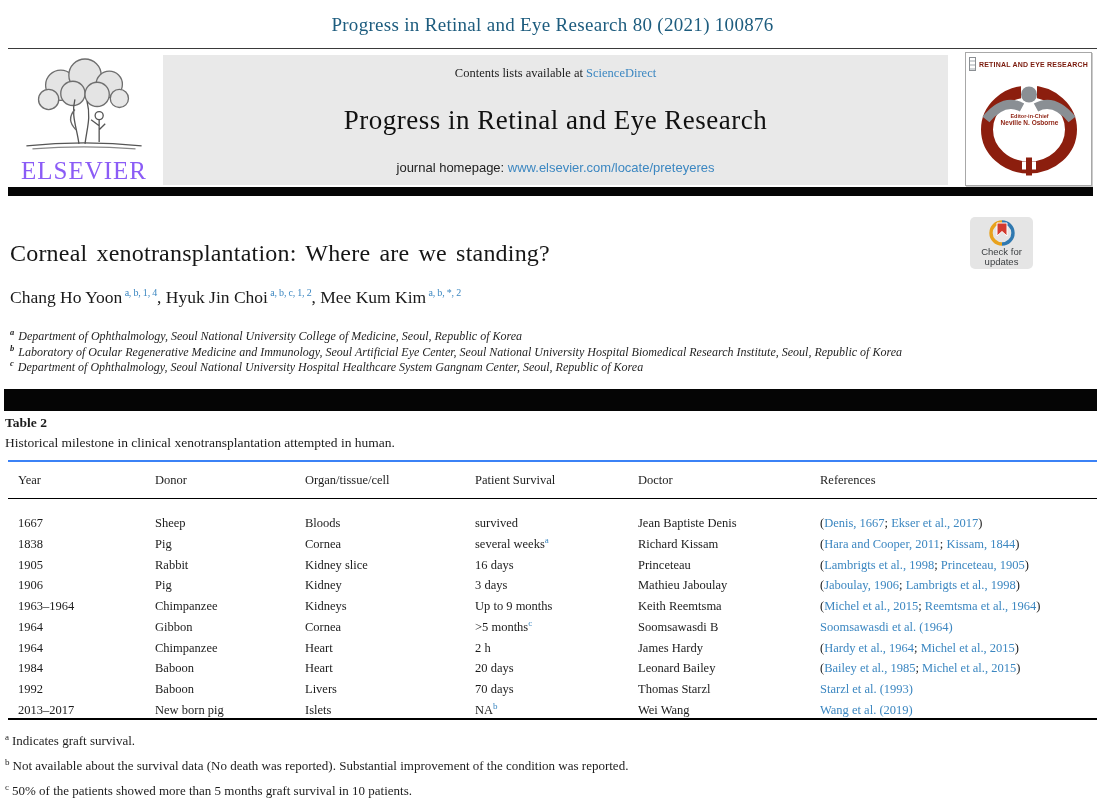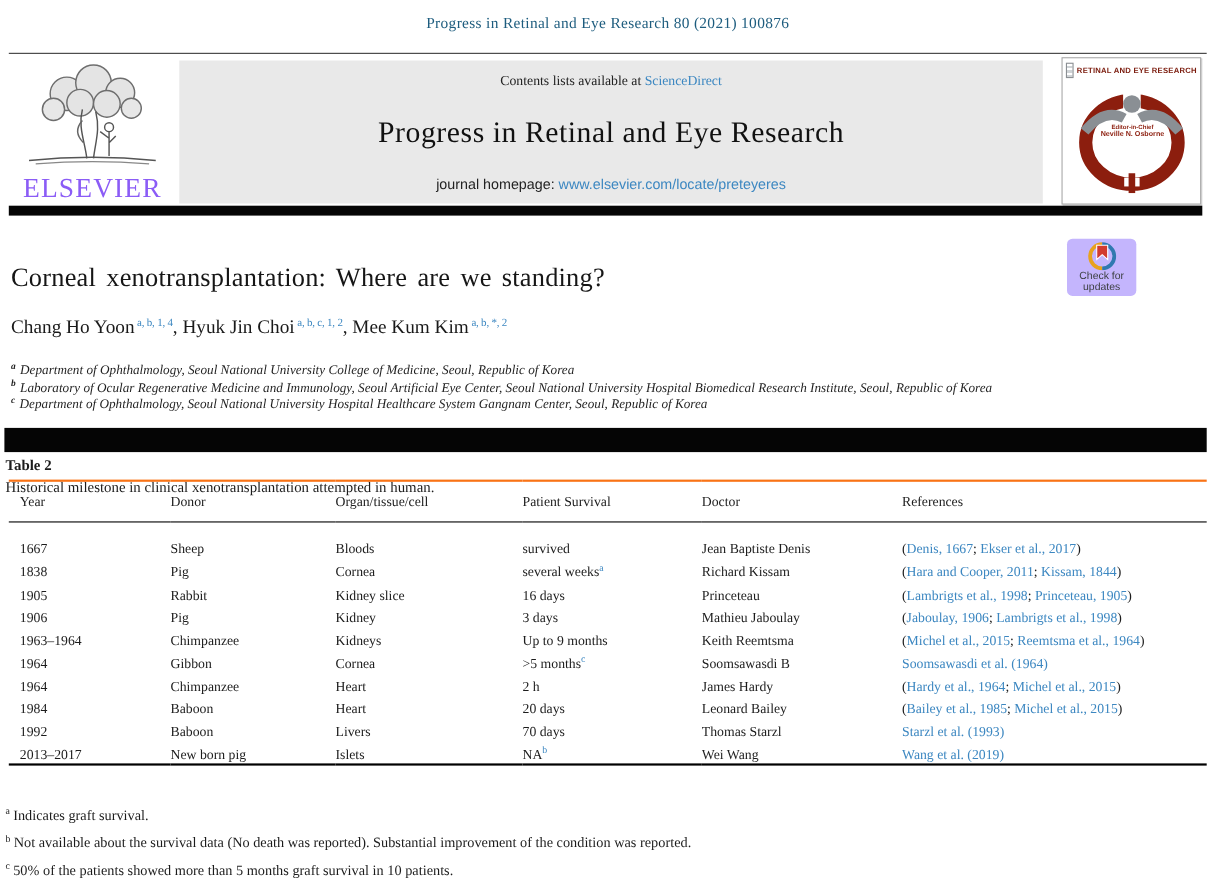--- a/index.html
+++ b/index.html
@@ -1,21 +1,21 @@
 <!DOCTYPE html>
 <html><head>
 <meta charset="utf-8">
 <style>
   *{margin:0;padding:0;box-sizing:border-box}
   html,body{background:#fff}
   body{width:1105px;height:803px;position:relative;overflow:hidden;
        font-family:"Liberation Serif",serif;color:#1c1c1c}
 
   .citation{position:absolute;top:14px;left:0;width:1105px;text-align:center;
-            font-size:14px;color:#1d5c7e;letter-spacing:.3px}
+            font-size:19px;color:#1d5c7e;letter-spacing:.3px}
 
   .top-rule{position:absolute;top:48px;left:8px;width:1089px;height:1px;background:#3a3a3a}
 
   .banner-box{position:absolute;top:55px;left:163px;width:785px;height:130px;background:#e9e9e9;
               display:flex;flex-direction:column;align-items:center;justify-content:space-between;
               padding:11px 0 10px}
   .contents-line{font-size:12.5px;color:#222}
   .journal-title{font-size:27px;color:#111;letter-spacing:.5px}
   .homepage-line{font-family:"Liberation Sans",sans-serif;font-size:13px;color:#222}
   .link{color:#3c87c1}
@@ -36,39 +36,39 @@
   .cover-editor .l1{font-size:5.5px;font-weight:bold}
   .cover-editor .l2{font-size:6.5px;font-weight:bold}
 
   .bar{position:absolute;background:#050505}
   .bar1{top:187px;left:8px;width:1085px;height:9px}
   .bar2{top:389px;left:4px;width:1093px;height:22px}
 
   .article-title{position:absolute;top:240px;left:10px;font-size:24px;color:#161616;
                  letter-spacing:.2px;word-spacing:3px}
 
-  .badge{position:absolute;top:217px;left:970px;width:63px;height:52px;background:#c4b5fd;
+  .badge{position:absolute;top:217px;left:970px;width:63px;height:52px;background:#e5e5e5;
          border-radius:5px;display:flex;flex-direction:column;align-items:center;
          justify-content:center;cursor:pointer}
   .badge-text{font-family:"Liberation Sans",sans-serif;font-size:9.5px;line-height:1.05;
               color:#3d4043;text-align:center;margin-top:1px}
 
   .authors{position:absolute;top:287px;left:10px;font-size:17.5px;color:#1a1a1a}
   .authors sup{font-size:10px;color:#3c87c1;vertical-align:super;line-height:0;letter-spacing:-.2px}
 
   .affils{position:absolute;top:329px;left:10px;width:940px;font-style:italic;
           font-size:12px;line-height:15.5px;color:#1f1f1f}
   .affils sup{font-size:8.5px;font-weight:bold;vertical-align:super;line-height:0;margin-right:1px}
 
   .tbl-label{position:absolute;top:415px;left:5px;font-size:13.5px;font-weight:bold}
   .tbl-caption{position:absolute;top:435px;left:5px;font-size:13.5px}
 
-  table.xtable{position:absolute;top:436px;left:8px;width:1089px;border-collapse:collapse;
+  table.xtable{position:absolute;top:460px;left:8px;width:1089px;border-collapse:collapse;
                table-layout:fixed;font-size:12.5px;color:#1c1c1c;
-               border-top:2px solid #f97316;border-bottom:2px solid #000}
+               border-top:2px solid #3b82f6;border-bottom:2px solid #000}
   .xtable th{text-align:left;font-weight:normal;font-size:12.5px;padding:11px 4px 10px 0;
              border-bottom:1px solid #000}
   .xtable td{padding:2.4px 4px 2.4px 0;vertical-align:top;line-height:16px;
              overflow:hidden;white-space:nowrap}
   .xtable th:first-child,.xtable td:first-child{padding-left:10px}
   .xtable tbody tr:first-child td{padding-top:16px}
   .xtable tbody tr:last-child td{padding-bottom:0}
   .xtable sup{font-size:9px;color:#3c87c1;vertical-align:super;line-height:0}
 
   .footnotes{position:absolute;top:728px;left:5px;width:1095px;font-size:13px;line-height:25px}

